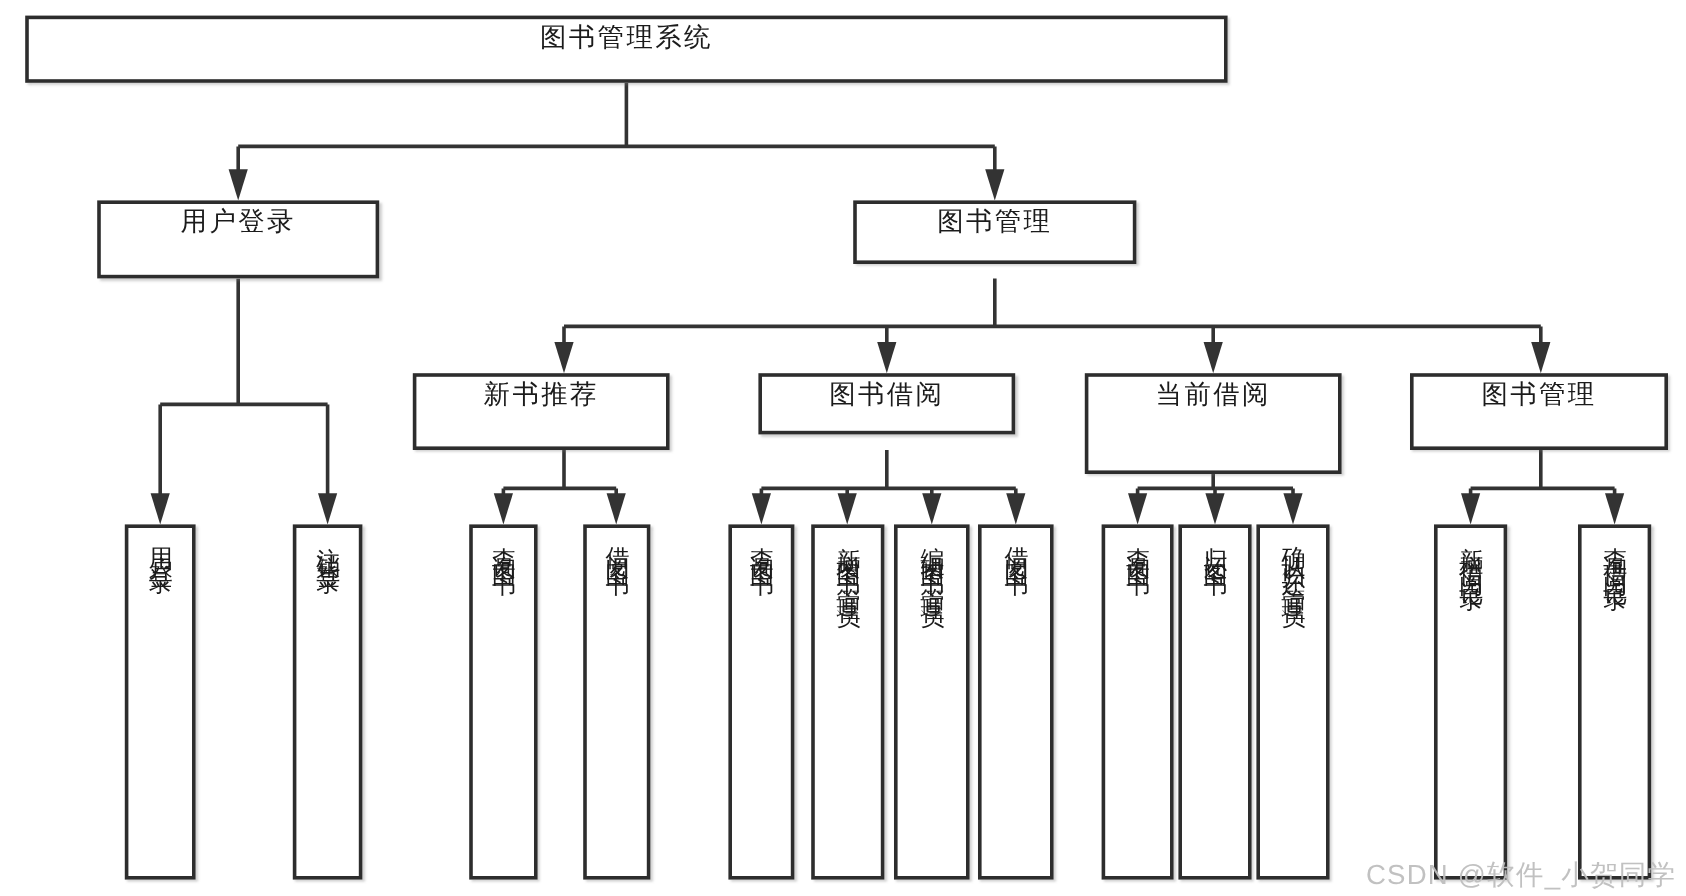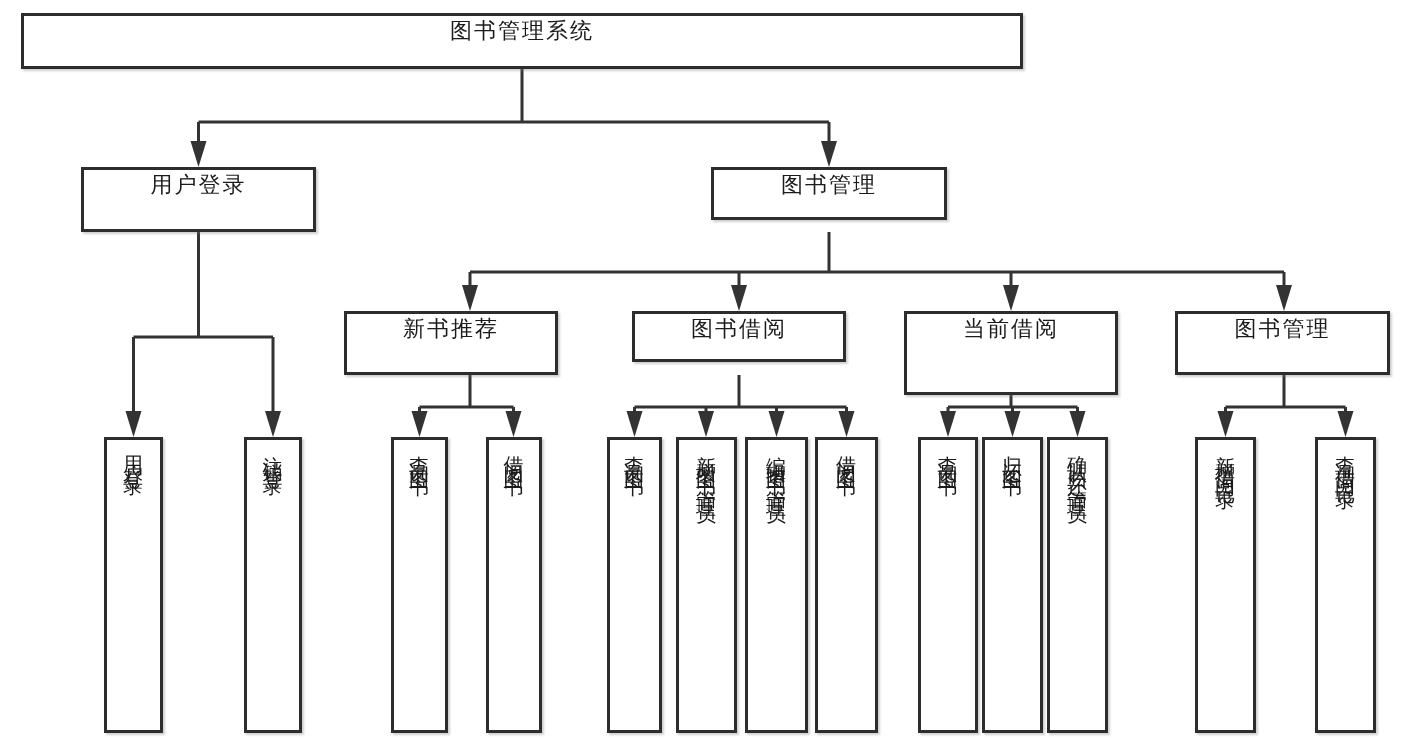--- a/index.html
+++ b/index.html
@@ -157,14 +157,15 @@
     <span>确认归还（管理员）</span>
   </div>
 
   <div class="box v" style="left:1195px;top:437px;width:61px;height:296px">
     <span>新增借阅记录</span>
   </div>
   <div class="box v" style="left:1315px;top:437px;width:61px;height:296px">
     <span>查询借阅记录</span>
   </div>
 
+  <div id="watermark">CSDN @软件_小贺同学</div>
 
 </div>
 
 </body></html>

